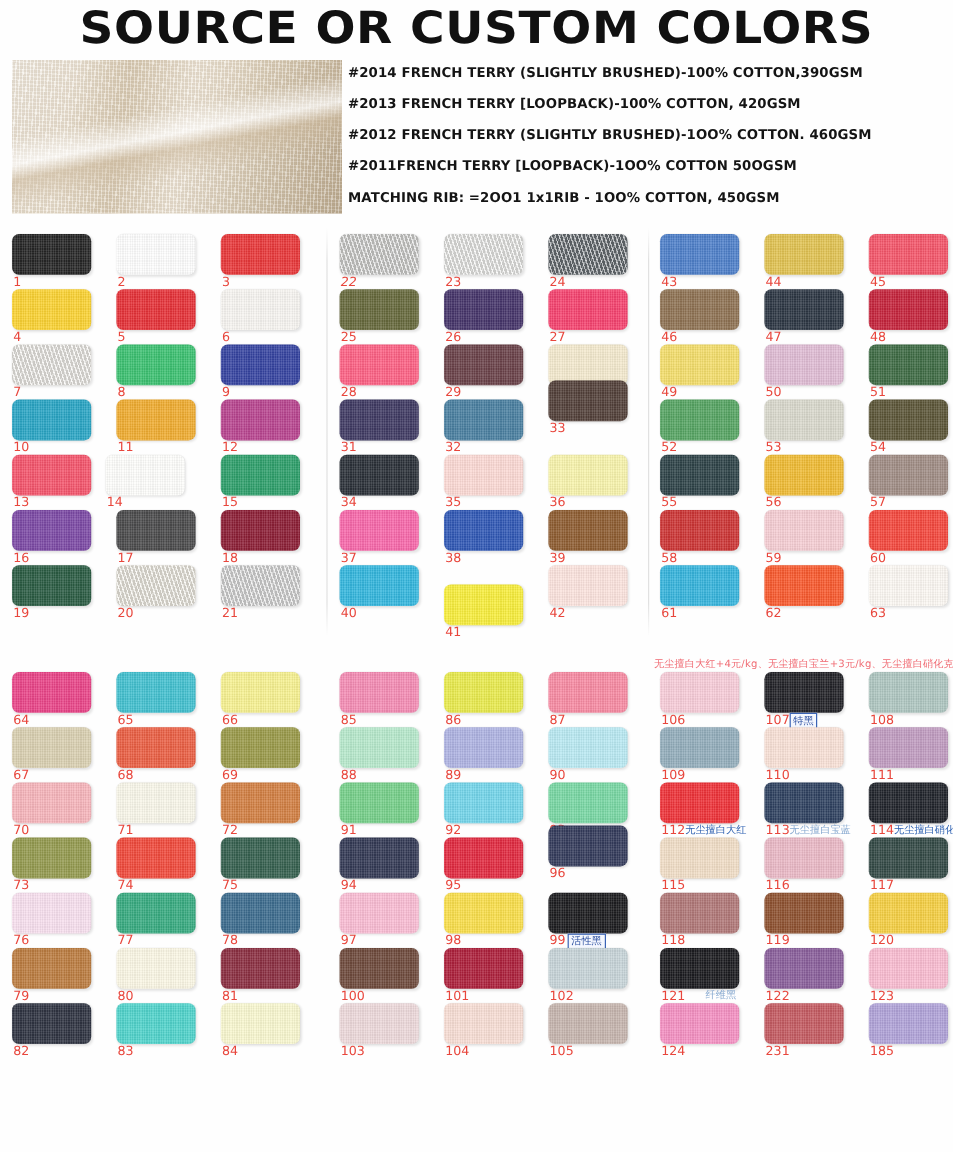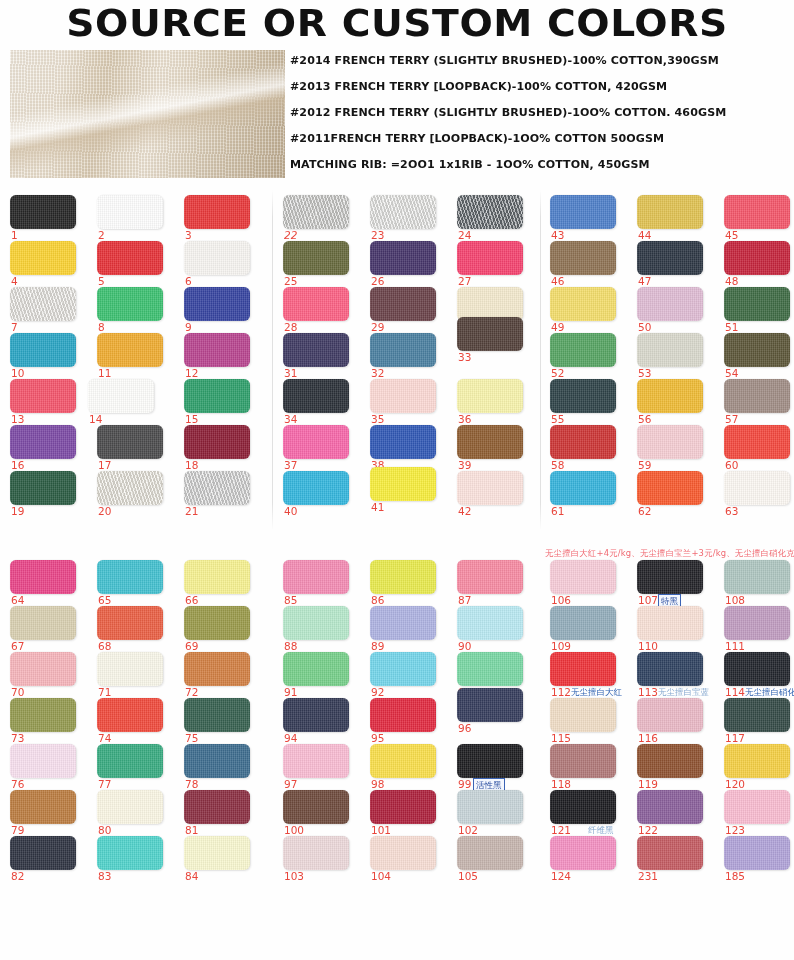--- a/index.html
+++ b/index.html
@@ -339,21 +339,21 @@
           <div class="swatch-num">38</div>
         </div>
         <div class="swatch-cell" style="left: 174px; top: 230px;">
           <div class="swatch tex" style="background: rgb(142, 93, 50);"></div>
           <div class="swatch-num">39</div>
         </div>
         <div class="swatch-cell" style="left: 0px; top: 276px;">
           <div class="swatch tex" style="background: rgb(52, 182, 221);"></div>
           <div class="swatch-num">40</div>
         </div>
-        <div class="swatch-cell" style="left: 87px; top: 272px; padding-left: 16px;">
+        <div class="swatch-cell" style="left: 87px; top: 292px; padding-left: 16px;">
           <div class="swatch tex" style="background: rgb(247, 237, 60);"></div>
           <div class="swatch-num">41</div>
         </div>
         <div class="swatch-cell" style="left: 174px; top: 276px;">
           <div class="swatch tex" style="background: rgb(251, 227, 221);"></div>
           <div class="swatch-num">42</div>
         </div>
       </div>
       <div class="block" style="left: 550px; top: 5px;">
         <div class="swatch-cell" style="left: 0px; top: 0px;">

